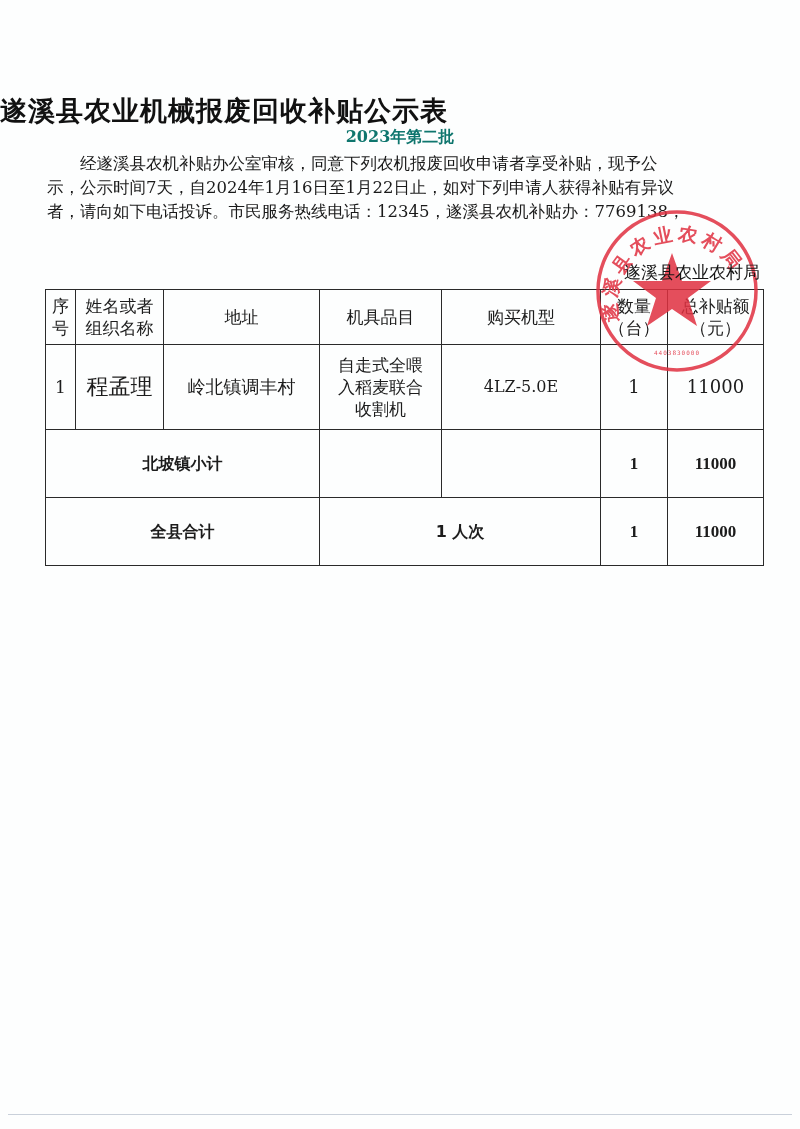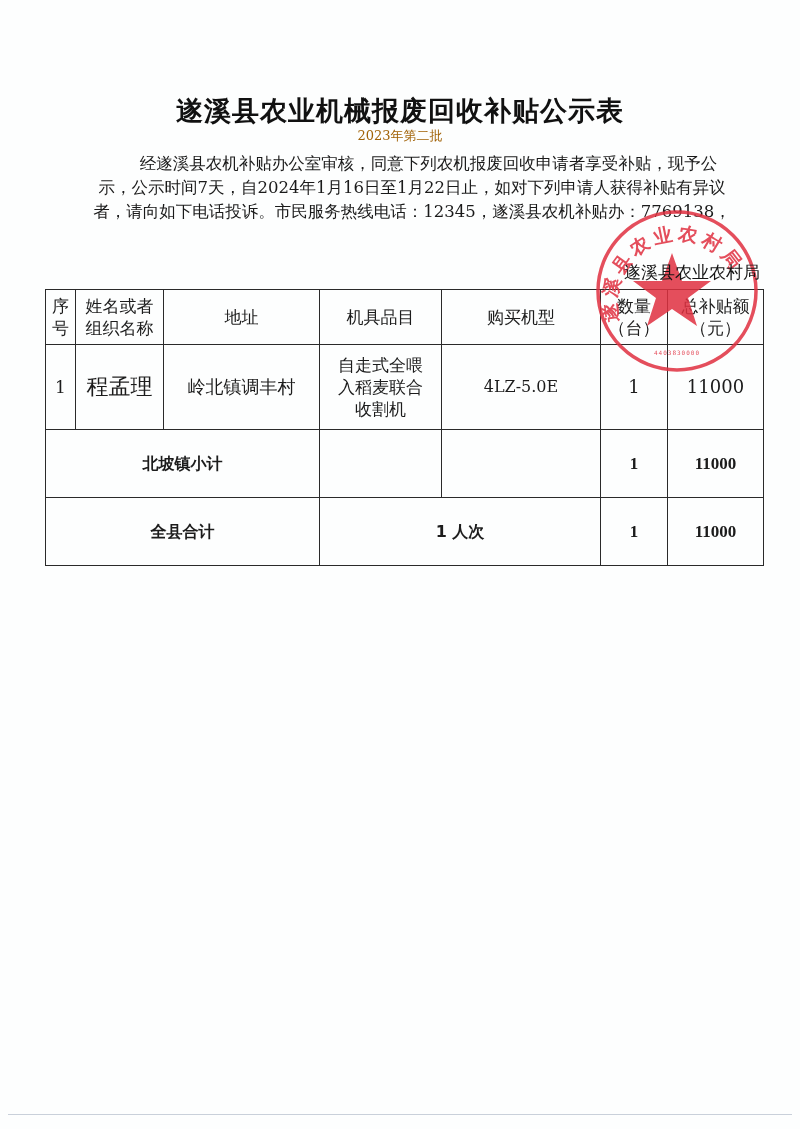--- a/index.html
+++ b/index.html
@@ -13,45 +13,44 @@
       position: relative;
       overflow: hidden;
       font-family: "DejaVu Serif", "Liberation Serif", serif;
       color: #1a1a1a;
     }
     .title {
       position: absolute;
       left: 0;
       width: 800px;
       top: 93px;
-      text-align: center;
       font-family: "DejaVu Sans", "Liberation Sans", sans-serif;
       font-size: 27px;
       font-weight: bold;
       letter-spacing: 1px;
       color: #111;
     }
     .subtitle {
       position: absolute;
       left: 0;
       width: 800px;
       top: 127px;
       text-align: center;
-      font-size: 13px;
-      color: #a16207;
+      font-size: 16px;
+      color: #0f766e;
+      font-weight: bold;
     }
     .body-text {
       position: absolute;
       left: 47px;
       top: 152px;
       width: 730px;
       font-size: 16.5px;
       line-height: 24px;
       color: #1a1a1a;
-      text-align: center;
     }
     .body-text .line {
       white-space: nowrap;
       display: block;
     }
     .body-text .indent {
       padding-left: 33px;
     }
     .signature {
       position: absolute;

